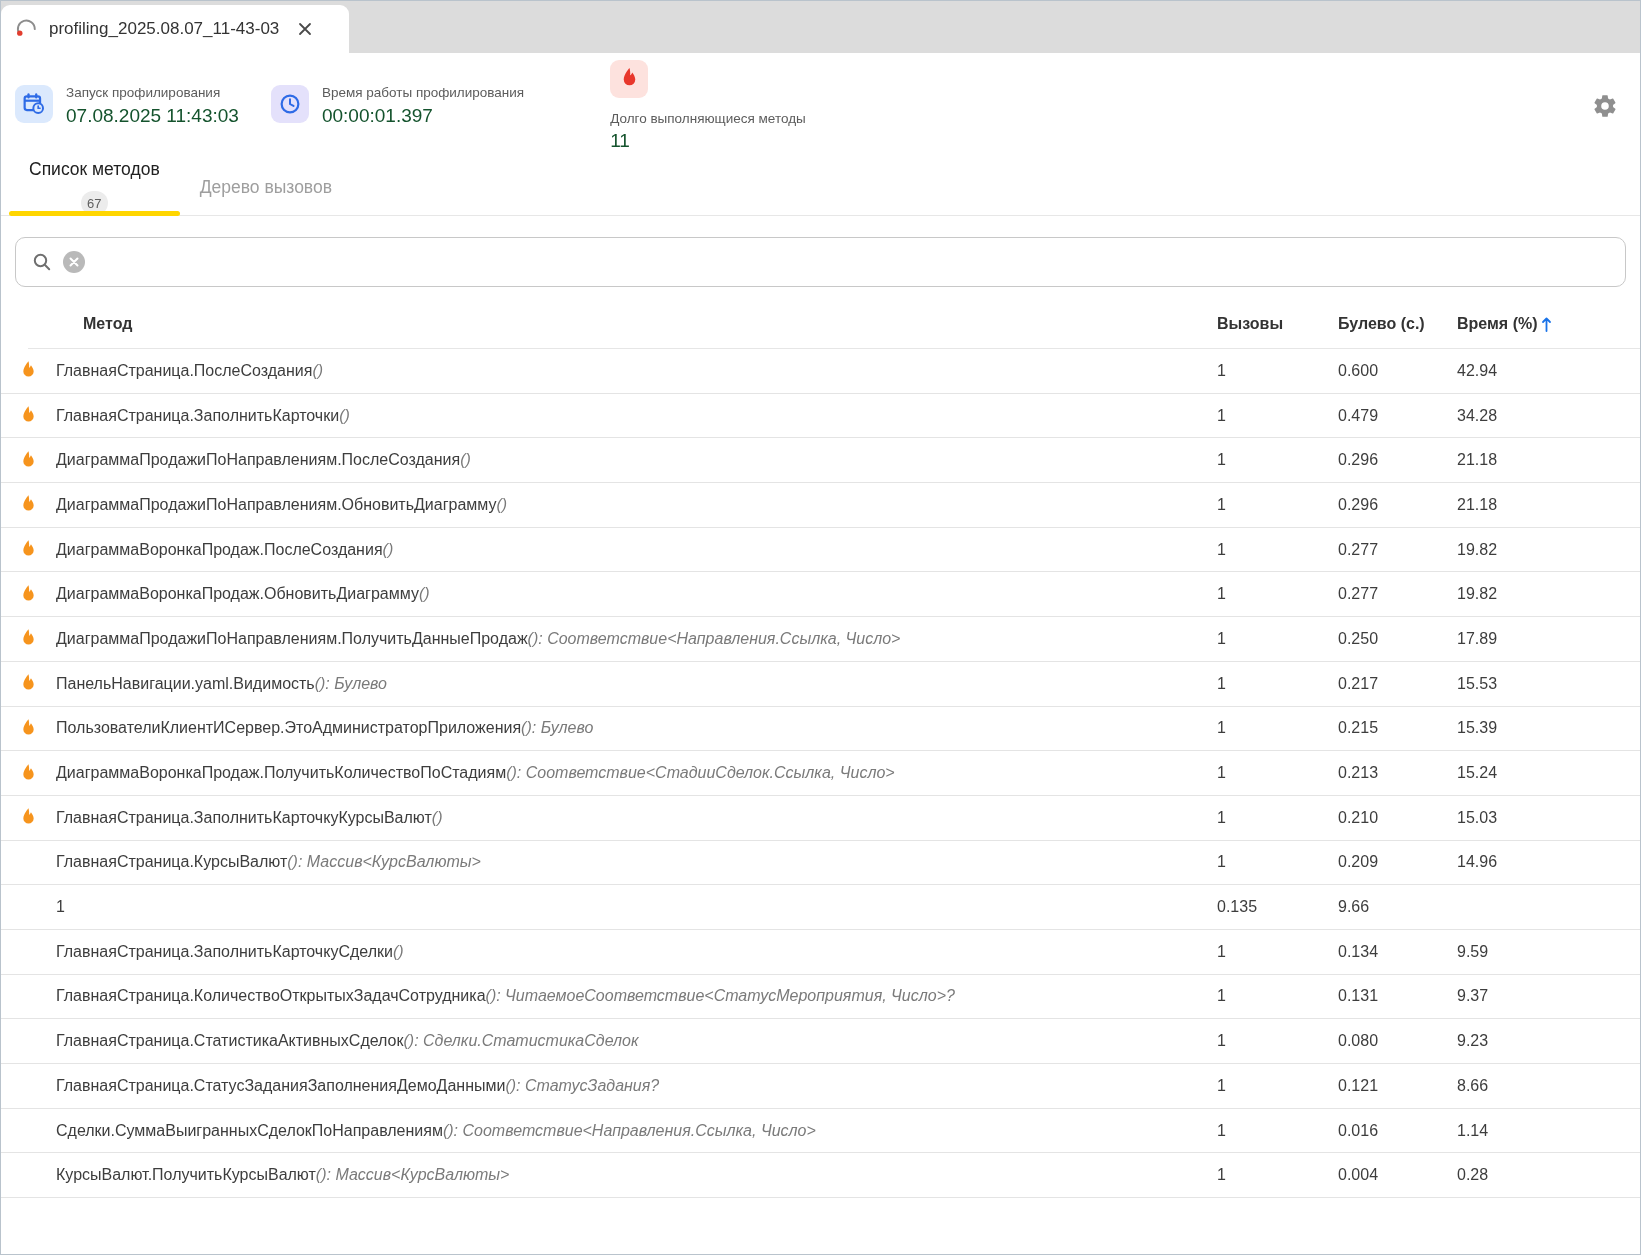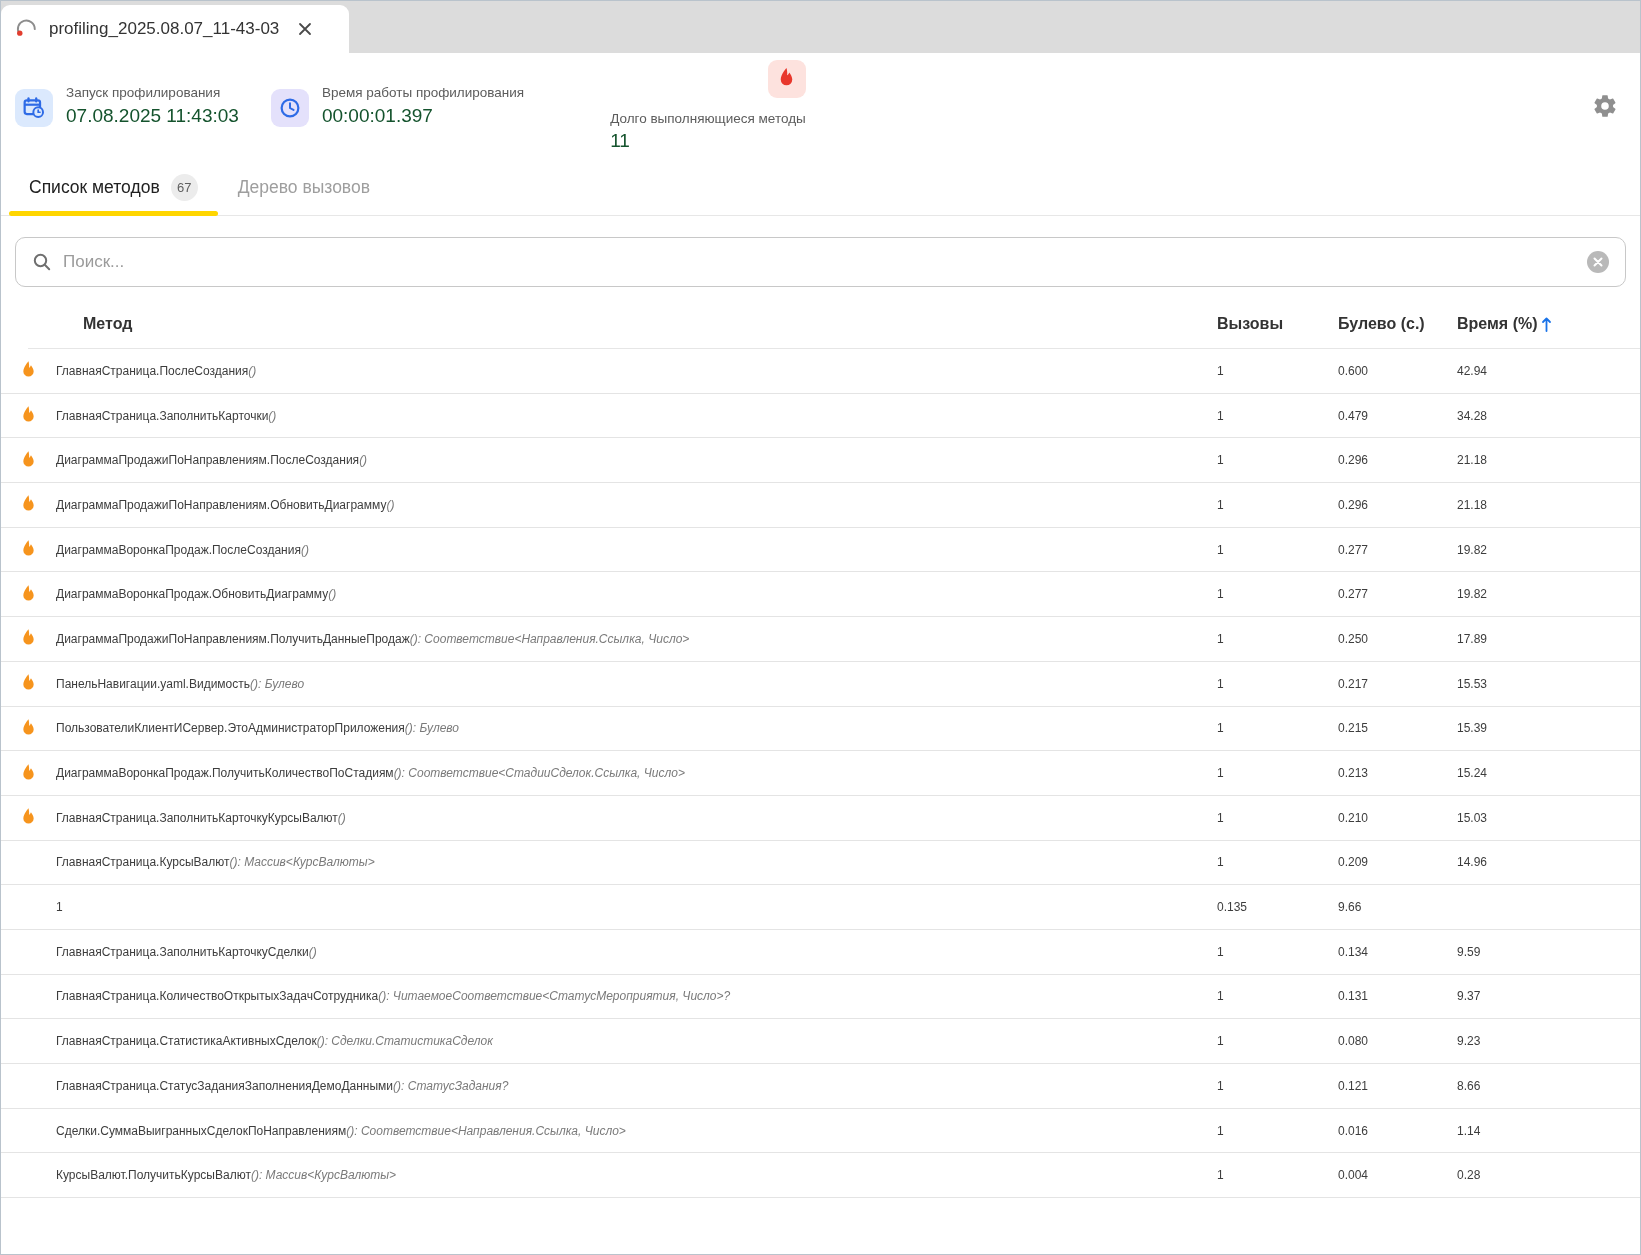--- a/index.html
+++ b/index.html
@@ -20,49 +20,49 @@
   .tabbar{height:52px;background:#dcdcdc;display:flex;align-items:flex-end;}
   .tab{
     height:48px;width:348px;background:#fff;border-radius:9px 9px 0 0;
     display:flex;align-items:center;padding:0 14px;gap:11px;cursor:pointer;
   }
   .tab-icon{display:flex;align-items:center;}
   .tab-title{font-size:17px;color:#333;white-space:nowrap;}
   .tab-close{display:flex;align-items:center;margin-left:8px;cursor:pointer;}
   
   .stats{height:106px;display:flex;align-items:center;padding:0 22px 0 14px;background:#fff;}
-  .stat{display:flex;align-items:flex-end;gap:13px;}
+  .stat{display:flex;align-items:flex-start;gap:13px;}
   .stat-icon{width:38px;height:38px;border-radius:9px;display:flex;align-items:center;justify-content:center;flex:0 0 auto;}
   .stat-icon.blue{background:#dbe9fd;}
   .stat-icon.lavender{background:#e4e1fb;}
   .stat-icon.pink{background:#fde2de;}
   .stat-label{font-size:13.5px;color:#5c5c5c;line-height:1.2;}
   .stat-value{font-size:19px;color:#14532d;margin-top:3px;}
   .stat2{margin-left:32px;}
   .stat3{margin-left:86px;flex-direction:column;}
   .gear{margin-left:auto;display:flex;align-items:center;cursor:pointer;}
   
   .tabs{height:57px;display:flex;align-items:center;border-bottom:1px solid #e7e7e7;background:#fff;}
   .vtab{position:relative;height:100%;display:flex;align-items:center;gap:11px;padding:0 20px;font-size:17.5px;cursor:pointer;color:#9e9e9e;}
-  .vtab:first-child{margin-left:8px;}
+  .vtab:first-child{margin-left:8px;flex-direction:column;}
   .vtab.active{color:#212121;}
   .vtab.active::after{content:"";position:absolute;left:0;right:0;bottom:-1px;height:5px;background:var(--accent-yellow);border-radius:3px;}
   .badge{min-width:27px;height:27px;border-radius:14px;background:#ececec;color:#5f5f5f;font-size:13px;display:flex;align-items:center;justify-content:center;padding:0 5px;}
   
   .searchwrap{padding:21px 14px 13px;background:#fff;}
   .search{height:50px;border:1px solid #c8c8c8;border-radius:10px;display:flex;align-items:center;padding:0 16px;gap:11px;background:#fff;}
   .search input{flex:1;border:none;outline:none;font-size:17px;color:#333;font-family:inherit;background:transparent;}
   .search input::placeholder{color:#9b9b9b;}
   .clear-btn{width:22px;height:22px;border-radius:50%;background:#b9b9b9;display:flex;align-items:center;justify-content:center;cursor:pointer;flex:0 0 auto;}
   
   .thead,.row{display:grid;grid-template-columns:55px minmax(0,1fr) 121px 119px 183px;align-items:center;}
   .thead{height:49px;font-weight:bold;font-size:16px;color:#333;border-bottom:1px solid #e6e6e6;background:#fff;margin-left:27px;}
   .th-pct{display:flex;align-items:center;gap:3px;}
   .thead > div{cursor:pointer;}
-  .row{height:44.7px;border-bottom:1px solid #e4e4e4;font-size:12px;color:#3d3d3d;cursor:pointer;background:#fff;}
+  .row{height:44.7px;border-bottom:1px solid #e4e4e4;font-size:16px;color:#3d3d3d;cursor:pointer;background:#fff;}
   .cell-flame{padding-left:20px;display:flex;align-items:center;}
   .flame{visibility:hidden;display:flex;align-items:center;}
   .row.hot .flame{visibility:visible;}
   .cell-method{white-space:nowrap;overflow:hidden;text-overflow:ellipsis;padding-right:12px;}
   .msig{font-style:italic;color:#7a7a7a;}
   .cell-num{white-space:nowrap;}
 </style>
 </head>
 <body>
 
@@ -146,21 +146,20 @@
   </div>
 
   <div class="searchwrap">
     <div class="search">
       <span style="display:flex;">
         <svg width="20" height="20" viewBox="0 0 20 20">
           <circle cx="8.5" cy="8.5" r="5.7" fill="none" stroke="#6f6f6f" stroke-width="2"></circle>
           <line x1="13" y1="13" x2="17.2" y2="17.2" stroke="#6f6f6f" stroke-width="2" stroke-linecap="round"></line>
         </svg>
       </span>
-      <input type="text" placeholder="Поиск..." style="">
       <span class="clear-btn">
         <svg width="10" height="10" viewBox="0 0 10 10">
             <path d="M1.5 1.5 L8.5 8.5 M8.5 1.5 L1.5 8.5" stroke="#ffffff" stroke-width="2" stroke-linecap="round"></path>
           </svg>
       </span>
     </div>
   </div>
 
   <div class="thead">
     <div></div>

